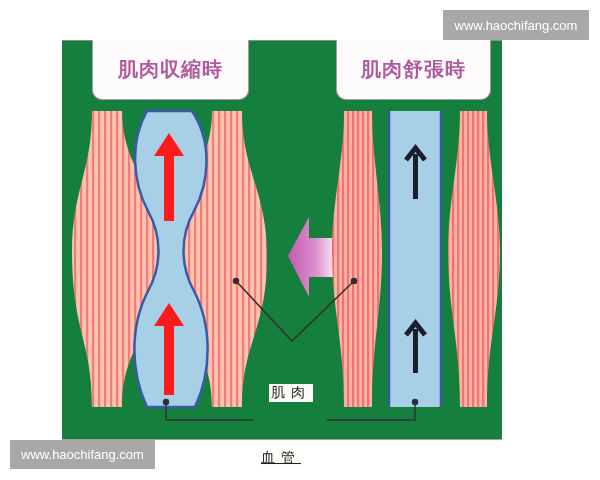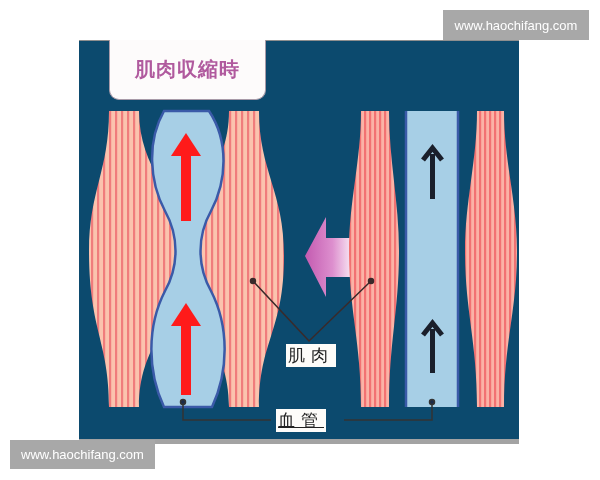--- a/index.html
+++ b/index.html
@@ -2,41 +2,41 @@
 <html><head>
 <meta charset="utf-8">
 <style>
   html, body { margin: 0; padding: 0; }
   body {
     width: 600px; height: 480px; position: relative; overflow: hidden;
     background: #ffffff;
     font-family: "DejaVu Sans", "Liberation Sans", sans-serif;
   }
   .frame {
-    position: absolute; left: 79px; top: 40px; width: 440px; height: 398px;
-    background: #0c4a6e;
+    position: absolute; left: 62px; top: 40px; width: 440px; height: 398px;
+    background: #15803d;
     border-top: 1px solid #8f8f8f;
-    border-bottom: 5px solid #a3a3a3;
+    border-bottom: 1px solid #a3a3a3;
   }
   .label-box {
     position: absolute; top: -1px; height: 60px;
     background: #fdfbfb;
     border: 1.5px solid #a89aa8;
     border-top: none;
     border-radius: 0 0 10px 10px;
     display: flex; align-items: center; justify-content: center;
     color: #b05a9e; font-size: 20px; font-weight: bold; letter-spacing: 1px;
     box-sizing: border-box;
   }
   .label-box.left { left: 30px; width: 157px; }
   .label-box.right { left: 274px; width: 155px; }
   svg.diagram { position: absolute; left: 0; top: 0; }
   .callout {
-    position: absolute; font-size: 17px; color: #222; letter-spacing: 6px;
-    background: #fdfcf9; padding: 0 2px;
+    position: absolute; font-size: 14px; color: #222; letter-spacing: 6px;
+    background: #fdfcf9; padding: 0 2px; margin-top: 40px;
   }
   .watermark {
     position: absolute; background: #a8a8a8; color: #ffffff;
     font-family: "Liberation Sans", sans-serif; font-size: 13px;
     display: flex; align-items: center; justify-content: center;
   }
   .wm-top { left: 443px; top: 10px; width: 146px; height: 30px; }
   .wm-bottom { left: 10px; top: 440px; width: 145px; height: 29px; }
 </style>
 </head>
@@ -115,19 +115,20 @@
 
     <g stroke="#333" stroke-width="1.5" fill="none">
       <polyline points="104,361 104,379 192,379"></polyline>
       <polyline points="265,379 353,379 353,361"></polyline>
       <circle cx="104" cy="361" r="2.5" fill="#1a2b4a"></circle>
       <circle cx="353" cy="361" r="2.5" fill="#1a2b4a"></circle>
     </g>
   </svg>
 
   <div class="label-box left">肌肉収縮時</div>
+  <div class="label-box right">肌肉舒張時</div>
 
   <div class="callout" style="left:207px; top:303px;">肌肉</div>
   <div class="callout" style="left:197px; top:368px;text-decoration:underline;">血管</div>
 </div>
 
 <div class="watermark wm-top">www.haochifang.com</div>
 <div class="watermark wm-bottom">www.haochifang.com</div>
 
 </body></html>

